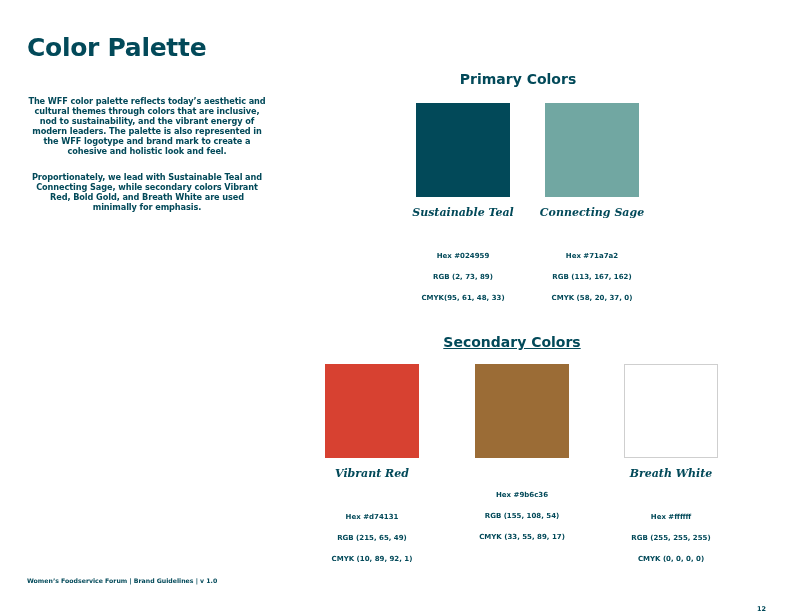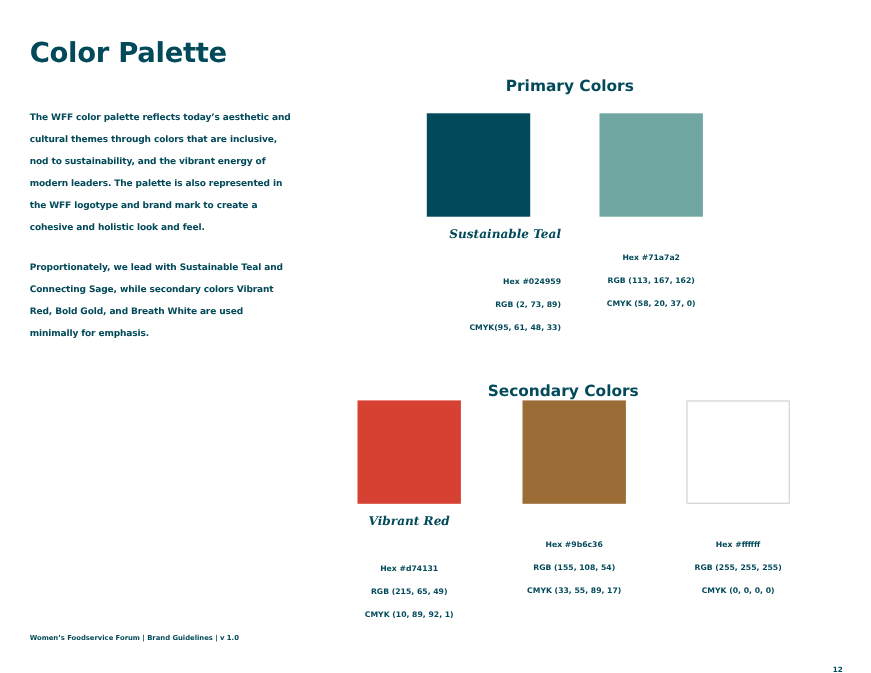--- a/index.html
+++ b/index.html
@@ -7,22 +7,22 @@
     width: 792px; height: 612px; background: #ffffff; position: relative; overflow: hidden;
     font-family: "Liberation Sans", "DejaVu Sans", sans-serif; color: #024959;
   }
   .title {
     position: absolute; left: 27px; top: 33px; margin: 0;
     font-family: "DejaVu Sans", sans-serif; font-weight: bold; font-size: 25px;
     letter-spacing: -0.3px; color: #024959;
   }
   .body-text {
     position: absolute; left: 27px; top: 96px; width: 240px;
-    font-family: "DejaVu Sans", sans-serif; font-size: 8.2px; line-height: 20px;
-    font-weight: bold; color: #024959; letter-spacing: -0.1px;
+    font-family: "DejaVu Sans", sans-serif; font-size: 8.2px; line-height: 10px;
+    font-weight: bold; color: #024959; letter-spacing: -0.1px; text-align: center;
   }
   .body-text p { margin: 0 0 16px 0; }
   .section-heading {
     position: absolute; margin: 0;
     font-family: "DejaVu Sans", sans-serif; font-weight: bold; font-size: 14px;
     color: #024959; text-align: center;
   }
   .swatch-card {
     position: absolute; width: 150px; text-align: center;
   }
@@ -54,53 +54,55 @@
 
 <h1 class="title">Color Palette</h1>
 
 <div class="body-text">
   <p>The WFF color palette reflects today’s aesthetic and cultural themes through colors that are inclusive, nod to sustainability, and the vibrant energy of modern leaders. The palette is also represented in the WFF logotype and brand mark to create a cohesive and holistic look and feel.</p>
   <p>Proportionately, we lead with Sustainable Teal and Connecting Sage, while secondary colors Vibrant Red, Bold Gold, and Breath White are used minimally for emphasis.</p>
 </div>
 
 <h2 class="section-heading" style="left:443px; top:71px; width:150px;text-align:center;">Primary Colors</h2>
 
-<div class="swatch-card" style="left:360px; top:103px;text-align:right;">
+<div class="swatch-card" style="left:388px; top:103px;">
   <div class="swatch" style="background:#024959;"></div>
   <div class="swatch-name">Sustainable Teal</div>
   <div class="swatch-val val-hex">Hex  #024959</div>
   <div class="swatch-val val-rgb">RGB (2, 73, 89)</div>
   <div class="swatch-val val-cmyk">CMYK(95, 61, 48, 33)</div>
 </div>
 
 <div class="swatch-card" style="left:517px; top:103px;">
   <div class="swatch" style="background:#71a7a2;"></div>
+  <div class="swatch-name">Connecting Sage</div>
   <div class="swatch-val val-hex">Hex #71a7a2</div>
   <div class="swatch-val val-rgb">RGB (113, 167, 162)</div>
   <div class="swatch-val val-cmyk">CMYK (58, 20, 37, 0)</div>
 </div>
 
-<h2 class="section-heading" style="left:422px; top:348px; width:180px;">Secondary Colors</h2>
+<h2 class="section-heading" style="left:422px; top:334px; width:180px;text-decoration:underline;">Secondary Colors</h2>
 
 <div class="swatch-card" style="left:297px; top:364px;">
   <div class="swatch" style="background:#d74131;"></div>
   <div class="swatch-name">Vibrant Red</div>
   <div class="swatch-val val-hex">Hex #d74131</div>
   <div class="swatch-val val-rgb">RGB (215, 65, 49)</div>
   <div class="swatch-val val-cmyk">CMYK (10, 89, 92, 1)</div>
 </div>
 
 <div class="swatch-card" style="left:447px; top:364px;">
   <div class="swatch" style="background:#9b6c36;"></div>
   <div class="swatch-val val-hex">Hex #9b6c36</div>
   <div class="swatch-val val-rgb">RGB (155, 108, 54)</div>
   <div class="swatch-val val-cmyk">CMYK (33, 55, 89, 17)</div>
 </div>
 
 <div class="swatch-card" style="left:596px; top:364px;">
   <div class="swatch bordered" style="background:#ffffff;"></div>
+  <div class="swatch-name">Breath White</div>
   <div class="swatch-val val-hex">Hex #ffffff</div>
   <div class="swatch-val val-rgb">RGB (255, 255, 255)</div>
   <div class="swatch-val val-cmyk">CMYK (0, 0, 0, 0)</div>
 </div>
 
 <div class="footer-left">Women’s Foodservice Forum | Brand Guidelines | v 1.0</div>
 <div class="footer-right">12</div>
 
 </body></html>

